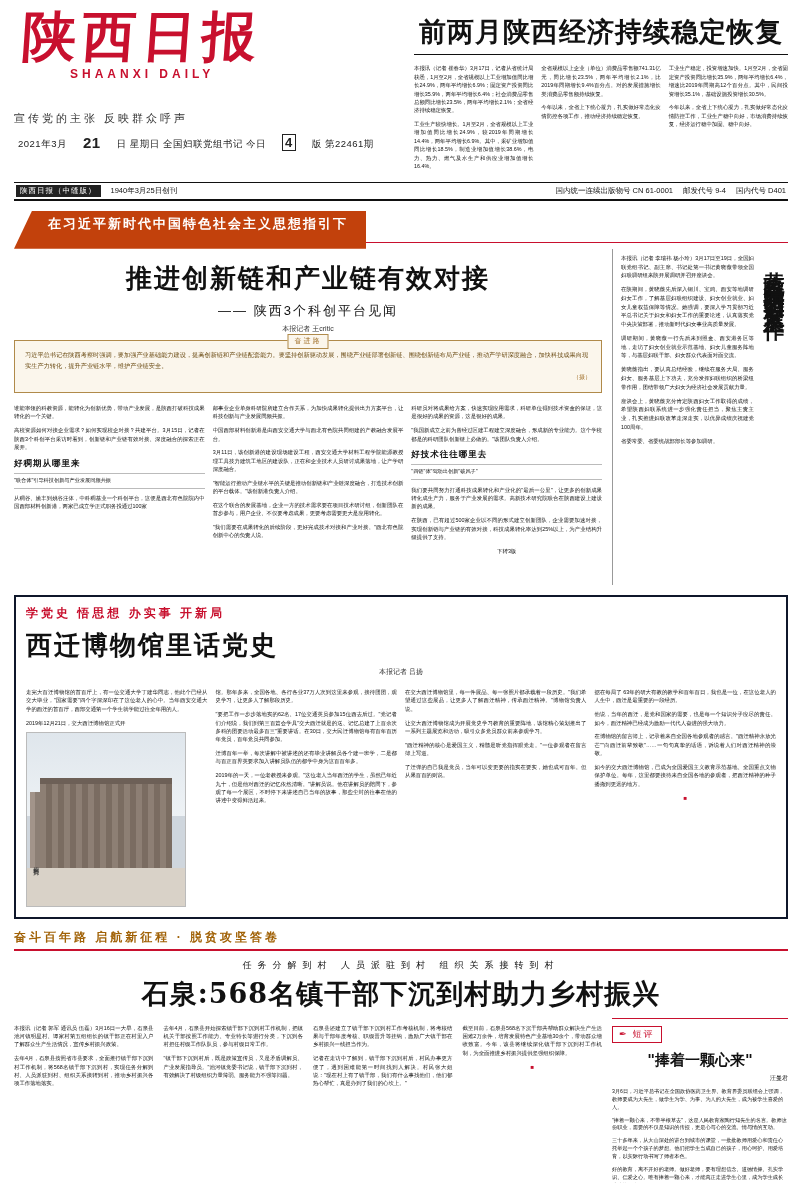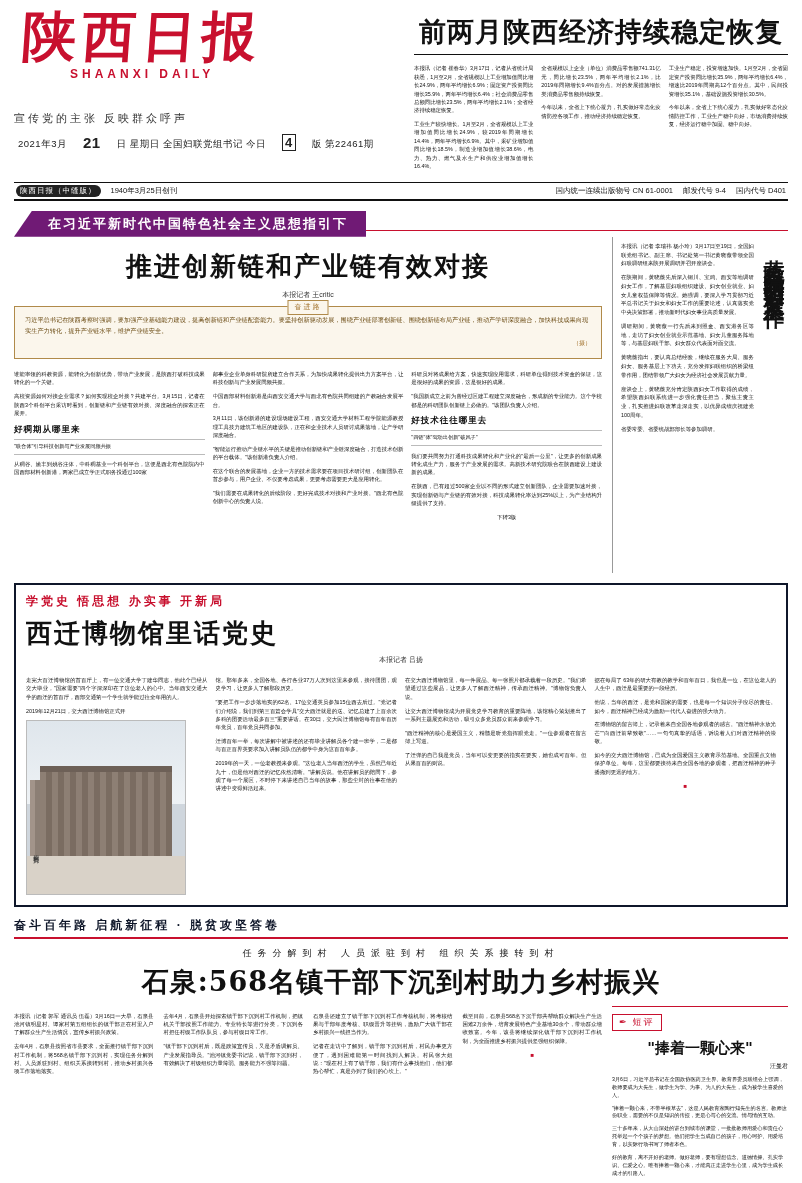--- a/index.html
+++ b/index.html
@@ -53,28 +53,28 @@
   .rule-thin { border-bottom: 1px solid #111; margin: 2px 0 4px 0; }
   .cols3 { display:flex; gap:8px; font-size:5.4px; line-height:1.55; text-align:justify; color:#111; }
   .cols3 > div { flex:1; }
 
   
   .infobar {
     margin: 6px 14px 0 14px; border-top:1px solid #111; border-bottom:2px solid #111;
     display:flex; align-items:center; gap:10px; font-size:7.5px; color:#111; padding:2px 2px;
   }
   .infobar .tag {
-    background:#222; color:#fff; padding:1px 4px; font-size:7.5px; letter-spacing:1px;border-radius:6px;
+    background:#222; color:#fff; padding:1px 4px; font-size:7.5px; letter-spacing:1px;
   }
   .infobar .sep { flex:1; }
 
   
   .band { margin: 10px 14px 0 14px; position:relative; }
   .band-bar {
-    background:#701a75; color:#fff; display:inline-block; padding:4px 18px 4px 34px;
+    background:#c2410c; color:#fff; display:inline-block; padding:4px 18px 16px 34px;
     font-size:13px; font-weight:700; letter-spacing:2px; position:relative;
     clip-path: polygon(18px 0, 100% 0, 100% 100%, 0 100%);
   }
   .band-wrap { display:flex; }
   .band-wrap .lines { flex:1; border-bottom:1px solid #c8102e; align-self:flex-end; margin-bottom:6px; }
 
   
   .mainwrap { display:flex; margin: 0 14px; }
   .maincol { flex:1; padding-right:10px; }
   .sidecol { width: 176px; border-left:1px solid #999; padding-left:8px; }
@@ -83,21 +83,21 @@
     font-family:"DejaVu Serif", serif;
     font-size: 26px; font-weight:700; letter-spacing:2px; text-align:center;
     margin: 12px 0 6px 0;
   }
   .sub-title { text-align:center; font-size:13px; letter-spacing:2px; margin-bottom:4px; }
   .byline { text-align:center; font-size:7px; color:#333; margin-bottom:6px; }
 
   .quotebox {
     border:1px solid #b08a4a; background:#fbf6ec; padding:8px 10px;
     font-size:6.2px; line-height:1.9; color:#6a4a12; position:relative; margin:4px 0 6px 0;
-    font-family:Liberation Mono, monospace;
+    font-family:Liberation Serif, serif;
   }
   .quotebox .qtag {
     position:absolute; top:-7px; left:50%; transform:translateX(-50%);
     background:#fbf6ec; border:1px solid #b08a4a; color:#a1702a;
     font-size:7px; padding:0 6px; letter-spacing:2px;
   }
   .quotebox .qend { text-align:right; font-size:6px; color:#a1702a; }
 
   .subhead {
     font-size:8.5px; font-weight:700; margin:5px 0 3px 0; letter-spacing:1px;
@@ -143,21 +143,21 @@
     background: repeating-linear-gradient(90deg,#a2948a 0 5px,#8c7f75 5px 10px);
   }
   .photo .plaza { position:absolute; left:0; right:0; bottom:0; height:22%; background:#d9d2c8; }
   .photo .cap {
     position:absolute; left:4px; bottom:40px; font-size:6px; color:#333;
     writing-mode: vertical-rl; letter-spacing:1px;
   }
 
   
   .band2 { margin: 10px 14px 0 14px; }
-  .band2-kicker { color:#0f172a; font-size:12px; font-weight:700; letter-spacing:3px; }
+  .band2-kicker { color:#a16207; font-size:12px; font-weight:700; letter-spacing:3px; }
   .band2-sub { text-align:center; font-size:9px; letter-spacing:6px; margin:8px 0 4px 0; }
   .band2-title {
     font-family:"DejaVu Serif", serif; font-size:27px; font-weight:700;
     text-align:center; letter-spacing:1px; margin:2px 0 6px 0;
   }
   .bottomwrap { display:flex; margin: 6px 14px 0 14px; gap:10px; }
   .bottomwrap .bc { flex:1; font-size:5.4px; line-height:1.55; text-align:justify; }
   .bottomwrap .adcol { width: 176px; }
 
   
@@ -225,20 +225,21 @@
   <div class="band">
     <div class="band-wrap">
       <div class="band-bar">在习近平新时代中国特色社会主义思想指引下</div>
       <div class="lines"></div>
     </div>
   </div>
 
   <div class="mainwrap">
     <div class="maincol">
       <div class="big-title">推进创新链和产业链有效对接</div>
+      <div class="sub-title">—— 陕西3个科创平台见闻</div>
       <div class="byline">本报记者  王critic</div>
 
       <div class="quotebox">
         <span class="qtag">奋进路</span>
         <div>习近平总书记在陕西考察时强调，要加强产业基础能力建设，提高创新链和产业链配套能力。要坚持创新驱动发展，围绕产业链部署创新链、围绕创新链布局产业链，推动产学研深度融合，加快科技成果向现实生产力转化，提升产业链水平，维护产业链安全。</div>
         <div class="qend">（摄）</div>
       </div>
 
       <div class="cols3">
         <div>

